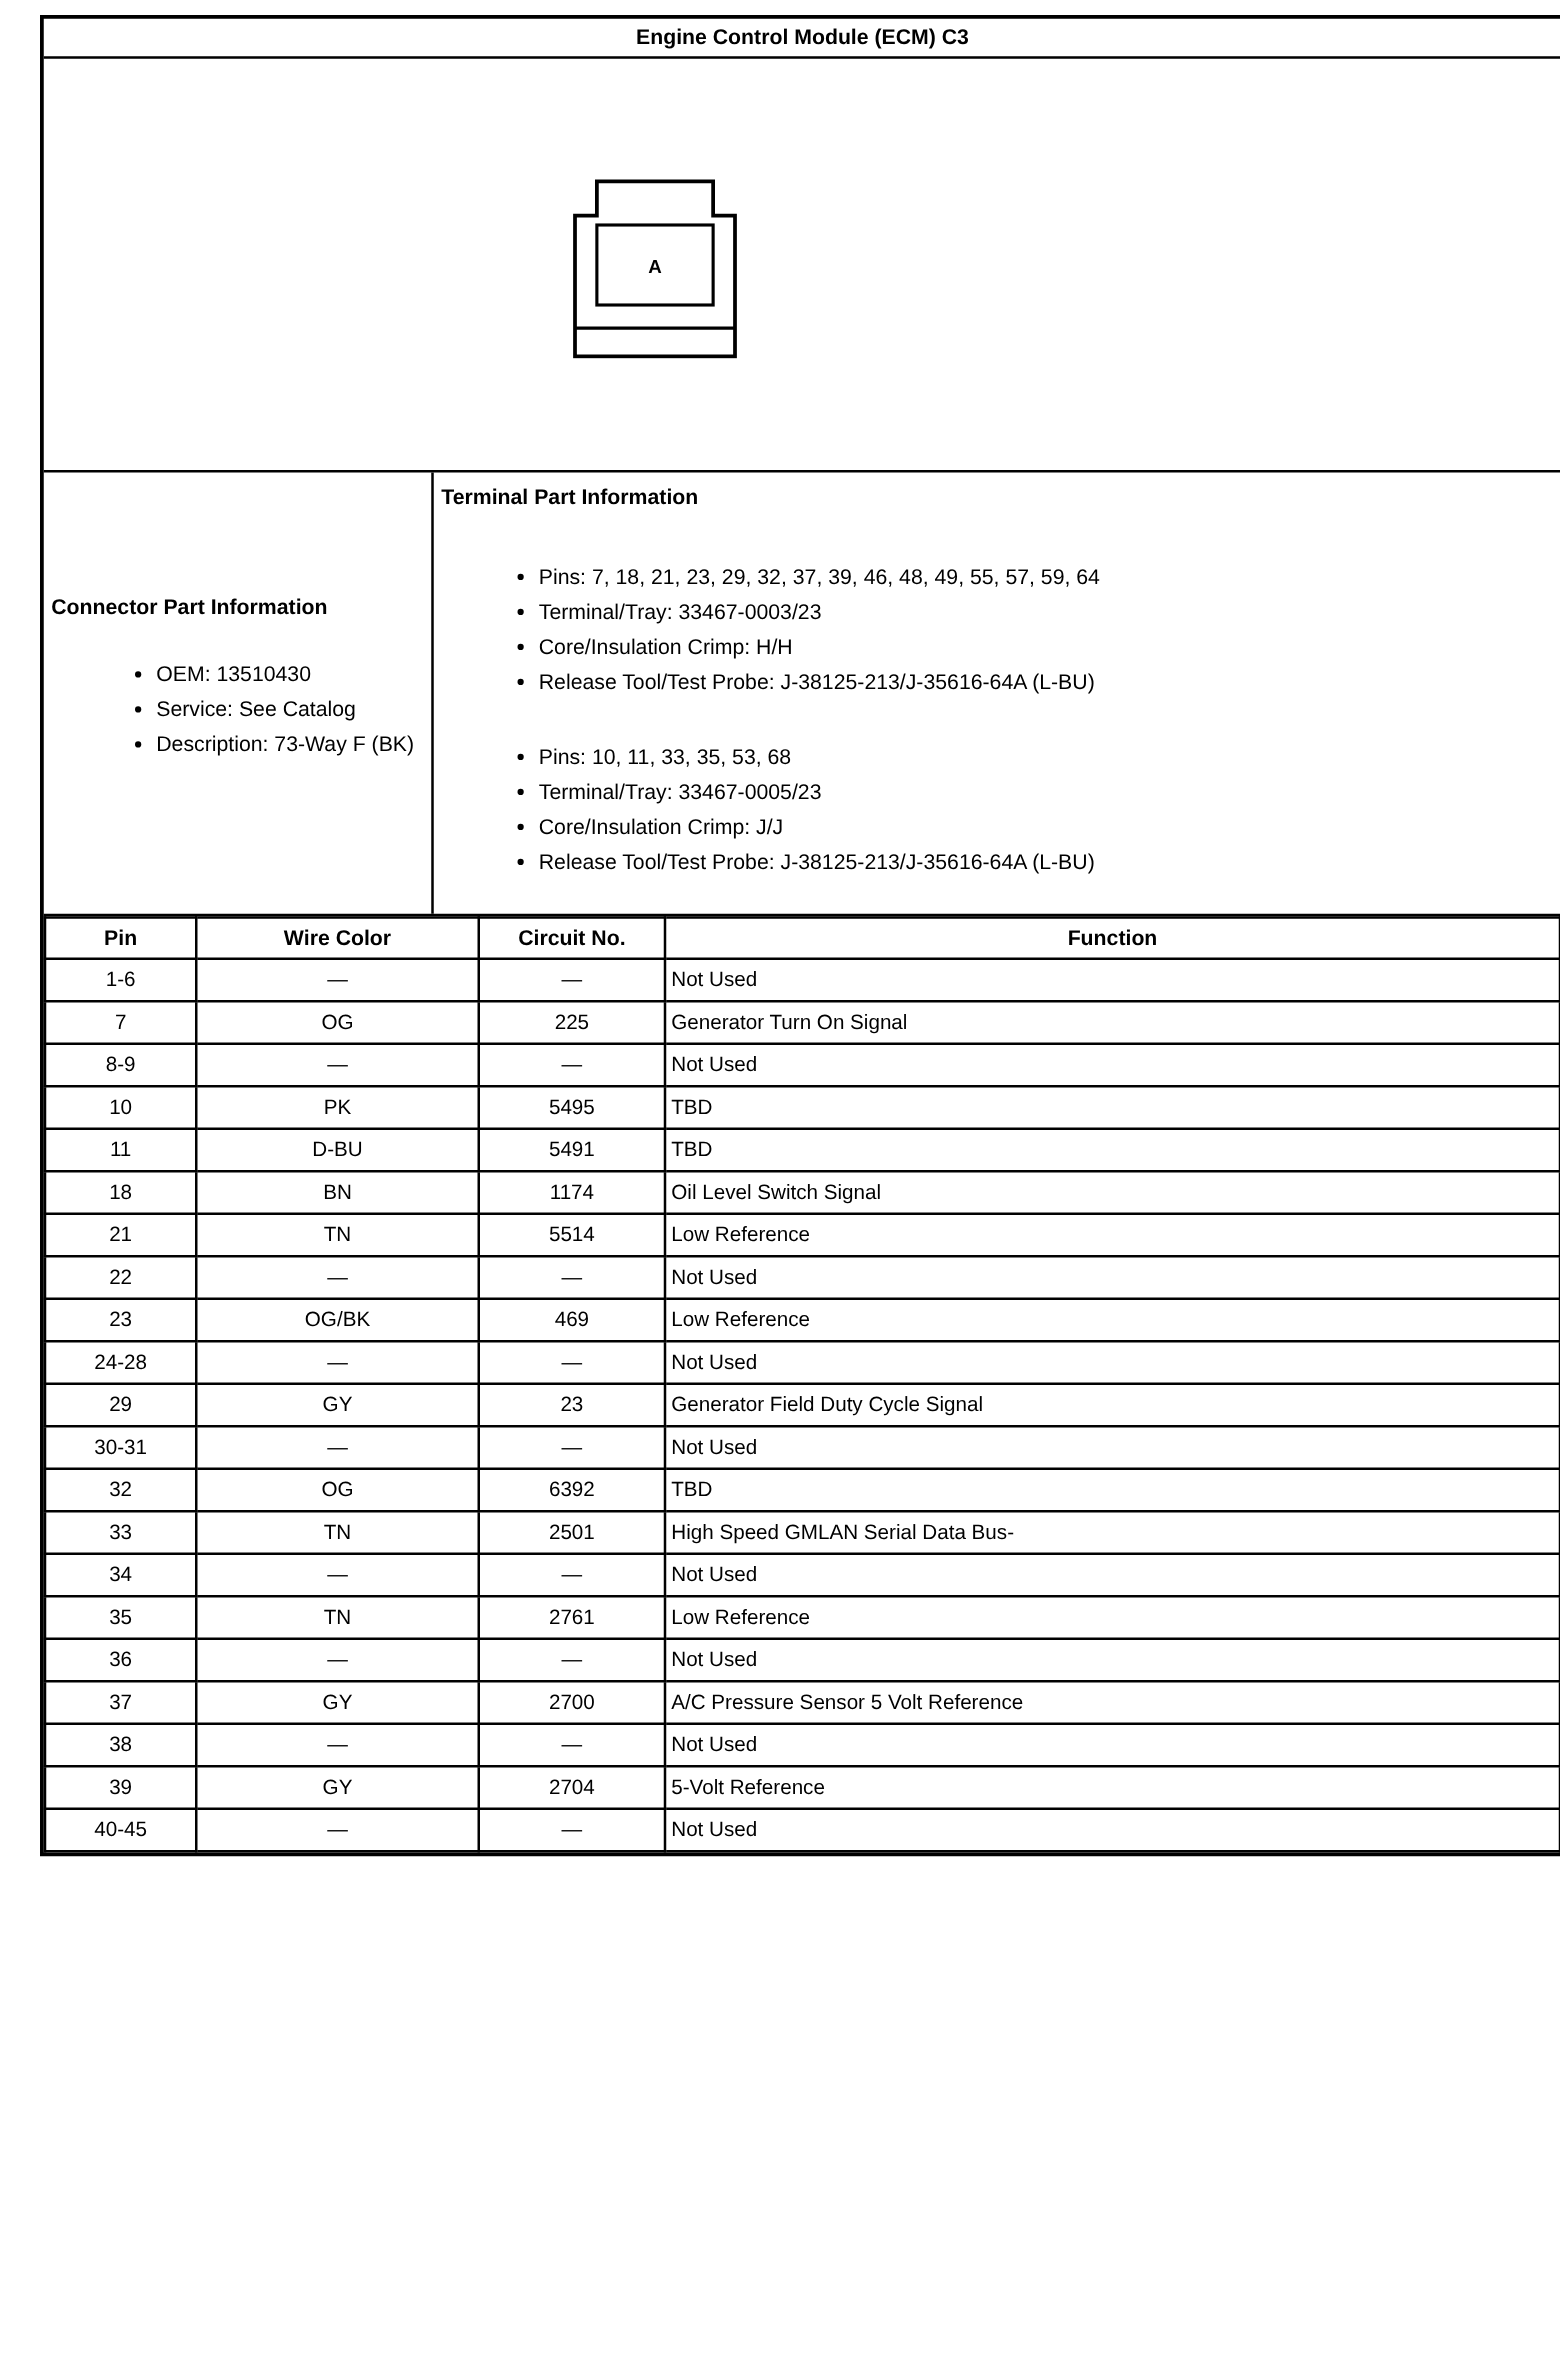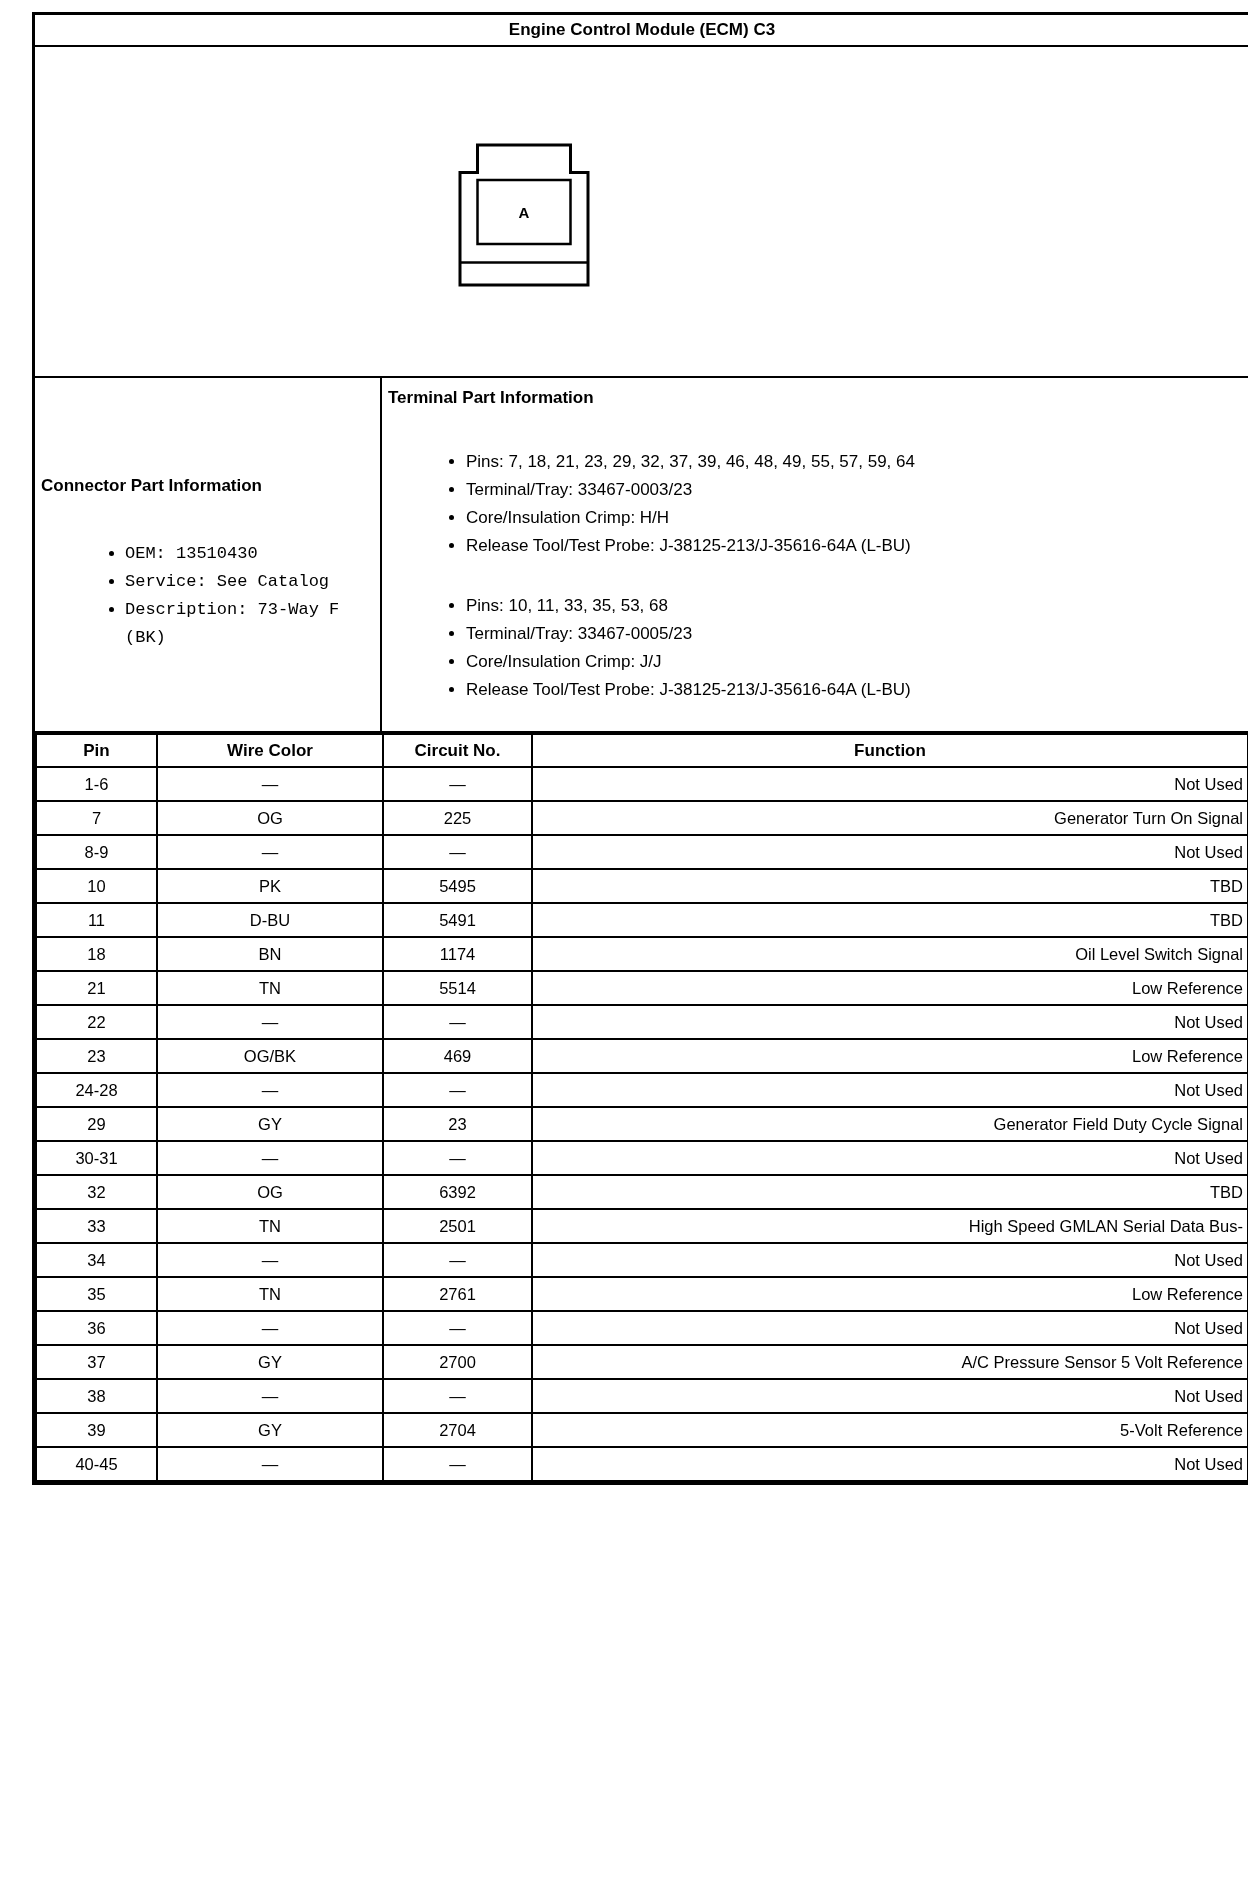--- a/index.html
+++ b/index.html
@@ -42,41 +42,41 @@
     position: absolute;
     left: 423px;
     top: 96px;
   }
   .info-row {
     display: flex;
     height: 355px;
     border-bottom: 2px solid #000;
   }
   .connector-col {
-    width: 347px;
+    width: 312px;
     border-right: 2px solid #000;
     padding: 8px 4px 8px 4px;
   }
   .terminal-col {
     flex: 1;
     padding: 10px 4px 20px 4px;
   }
   .info-heading {
     font-weight: bold;
     font-size: 17px;
   }
   .connector-col .info-heading { margin-top: 90px; margin-left: 2px; }
   .terminal-col .info-heading { margin-left: 2px; }
   ul.bullets {
     margin: 0;
     font-size: 17px;
     line-height: 28px;
     list-style-type: disc;
   }
-  .connector-col ul.bullets { margin-top: 44px; padding-left: 86px; font-family: Liberation Mono, monospace; }
+  .connector-col ul.bullets { margin-top: 30px; padding-left: 86px; }
   .terminal-col ul.bullets { padding-left: 80px; }
   .terminal-col ul.bullets.group-0 { margin-top: 40px; }
   .terminal-col ul.bullets.group-1 { margin-top: 32px; }
   table.pin-table {
     width: 100%;
     border-collapse: collapse;
     table-layout: fixed;
     font-size: 16.5px;
   }
   table.pin-table th, table.pin-table td {
@@ -87,21 +87,21 @@
     white-space: nowrap;
   }
   table.pin-table th {
     font-weight: bold;
     font-size: 17px;
     text-align: center;
     height: 33px;
     margin-top: 44px;
   }
   td.col-0, td.col-1, td.col-2 { text-align: center; }
-  td.col-3 { text-align: right; padding-left: 6px; }
+  td.col-3 { text-align: left; padding-left: 6px; }
 </style>
 </head>
 <body>
 
 <div class="page">
   <div class="doc">
 
     <div class="title-bar">Engine Control Module (ECM) C3</div>
 
     <div class="connector-area">

